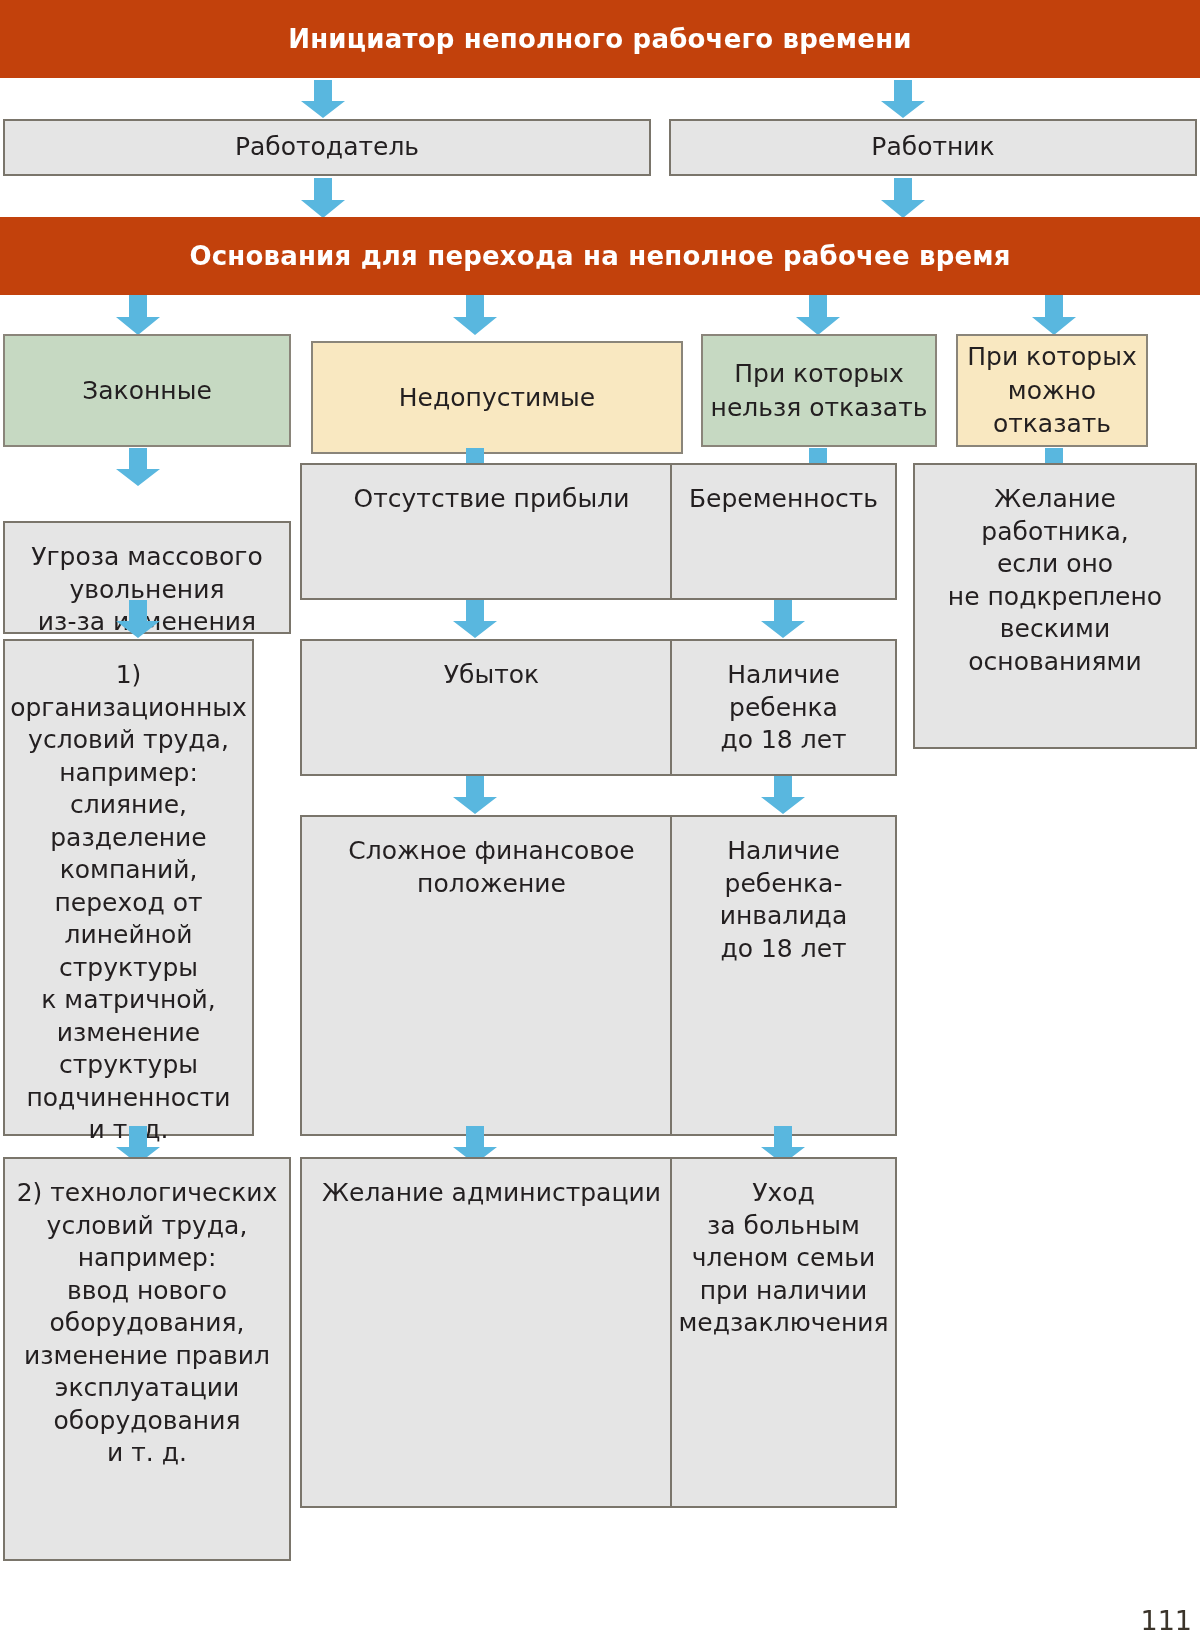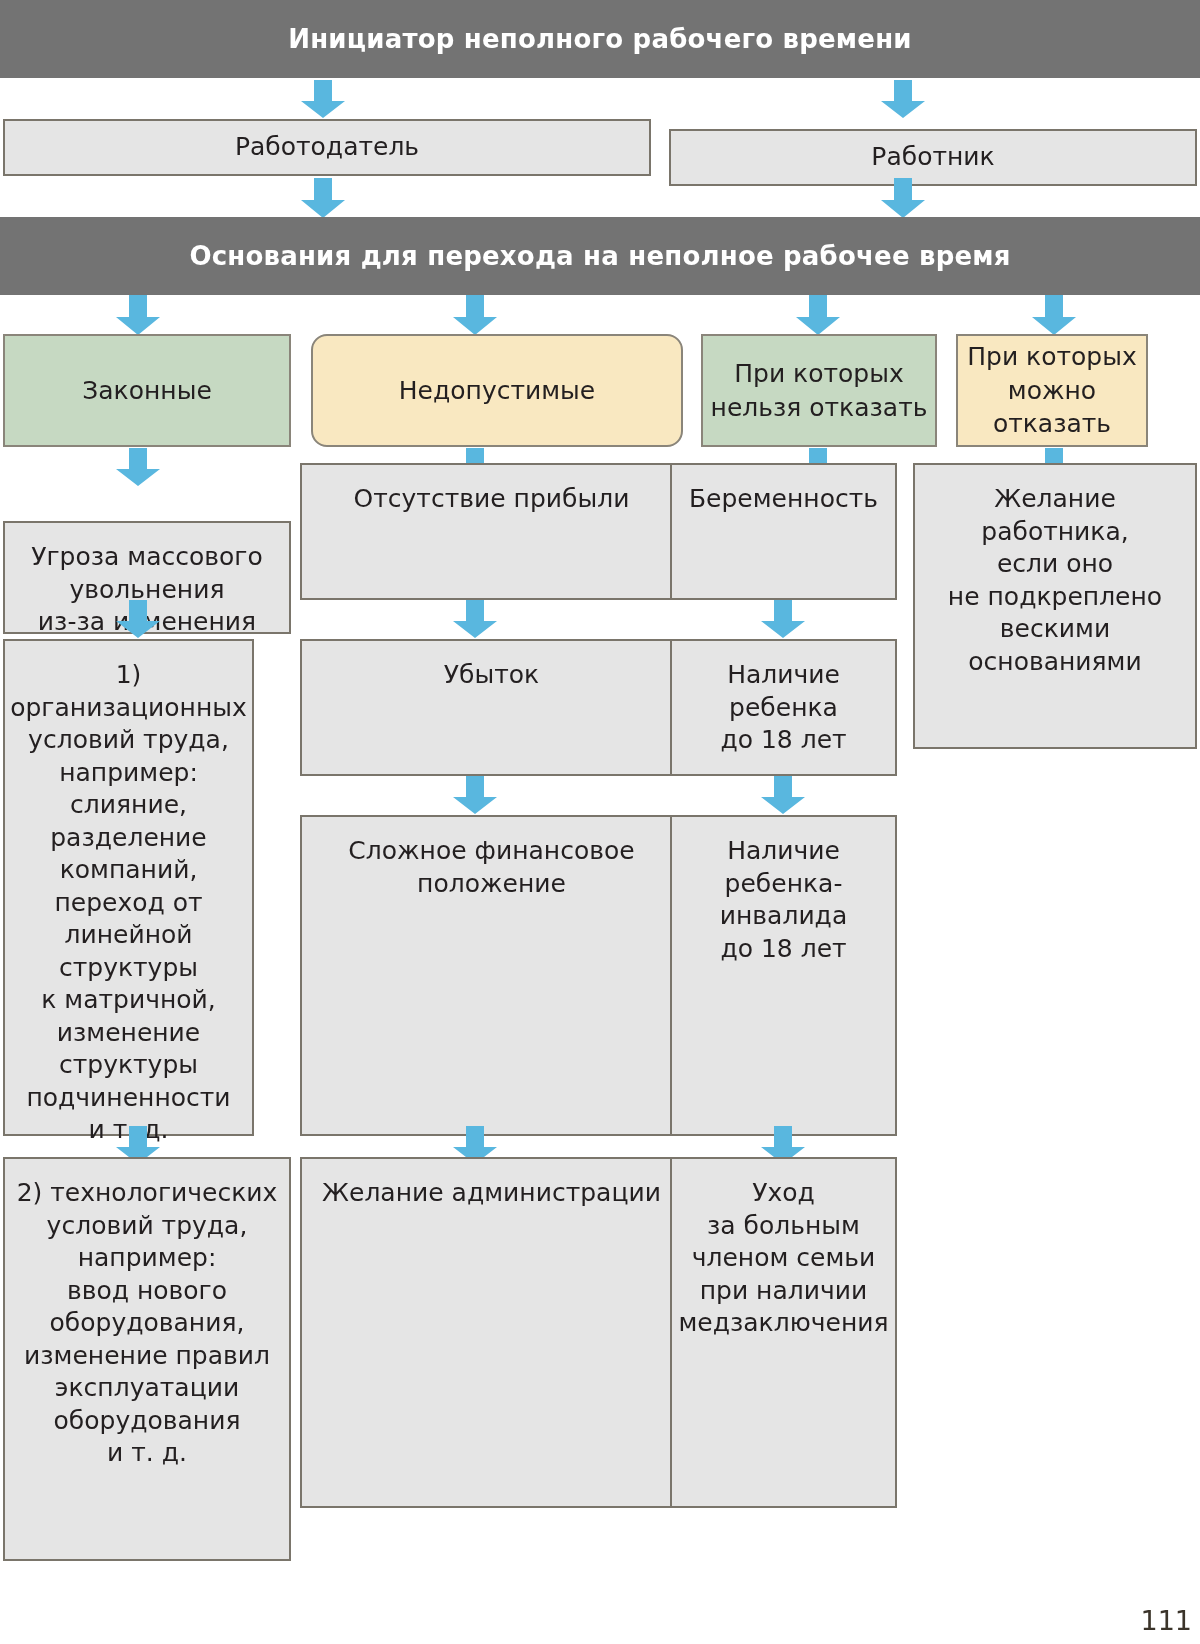--- a/index.html
+++ b/index.html
@@ -15,21 +15,21 @@
     position: relative;
     width: 1200px;
     height: 1644px;
     overflow: hidden;
     background: #ffffff;
   }
 
   
   .banner {
     position: absolute;
-    background: #737373;
+    background: #c2410c;
     color: #ffffff;
     font-weight: bold;
     display: flex;
     align-items: center;
     justify-content: center;
     letter-spacing: 0.2px;
     text-align: center;
   }
   #banner-initiator {
     left: 0; top: 0; width: 1200px; height: 78px;
@@ -104,21 +104,21 @@
   </div>
   <div class="arrow" style="left:881px; top:80px; height:38px;">
     <svg viewBox="0 0 44 38" preserveAspectRatio="none" aria-hidden="true">
       <polygon points="13,0 31,0 31,21 44,21 22,38 0,21 13,21" fill="#59b7df"></polygon>
     </svg>
   </div>
 
   <div class="box" style="left:3px; top:119px; width:648px; height:57px; align-items:center; padding-top:0;">
     <span class="txt">Работодатель</span>
   </div>
-  <div class="box" style="left:669px; top:119px; width:528px; height:57px; align-items:center; padding-top:0;margin-top:10px;">
+  <div class="box" style="left:669px; top:119px; width:528px; height:57px; align-items:center; padding-top:0;">
     <span class="txt">Работник</span>
   </div>
 
   <div class="arrow" style="left:301px; top:178px; height:40px;">
     <svg viewBox="0 0 44 40" preserveAspectRatio="none" aria-hidden="true">
       <polygon points="13,0 31,0 31,22 44,22 22,40 0,22 13,22" fill="#59b7df"></polygon>
     </svg>
   </div>
   <div class="arrow" style="left:881px; top:178px; height:40px;">
     <svg viewBox="0 0 44 40" preserveAspectRatio="none" aria-hidden="true">
@@ -147,21 +147,21 @@
   </div>
   <div class="arrow" style="left:1032px; top:295px; height:40px;">
     <svg viewBox="0 0 44 40" preserveAspectRatio="none" aria-hidden="true">
       <polygon points="13,0 31,0 31,22 44,22 22,40 0,22 13,22" fill="#59b7df"></polygon>
     </svg>
   </div>
 
   <div class="cat-box cat-green" style="left:3px; top:334px; width:288px; height:113px;">
     <span class="txt">Законные</span>
   </div>
-  <div class="cat-box cat-beige" style="left:311px; top:334px; width:372px; height:113px;border-radius:16px;">
+  <div class="cat-box cat-beige" style="left:311px; top:341px; width:372px; height:113px;">
     <span class="txt">Недопустимые</span>
   </div>
   <div class="cat-box cat-green" style="left:701px; top:334px; width:236px; height:113px;">
     <span class="txt">При которых
 нельзя отказать</span>
   </div>
   <div class="cat-box cat-beige" style="left:956px; top:334px; width:192px; height:113px;">
     <span class="txt">При которых
 можно отказать</span>
   </div>

